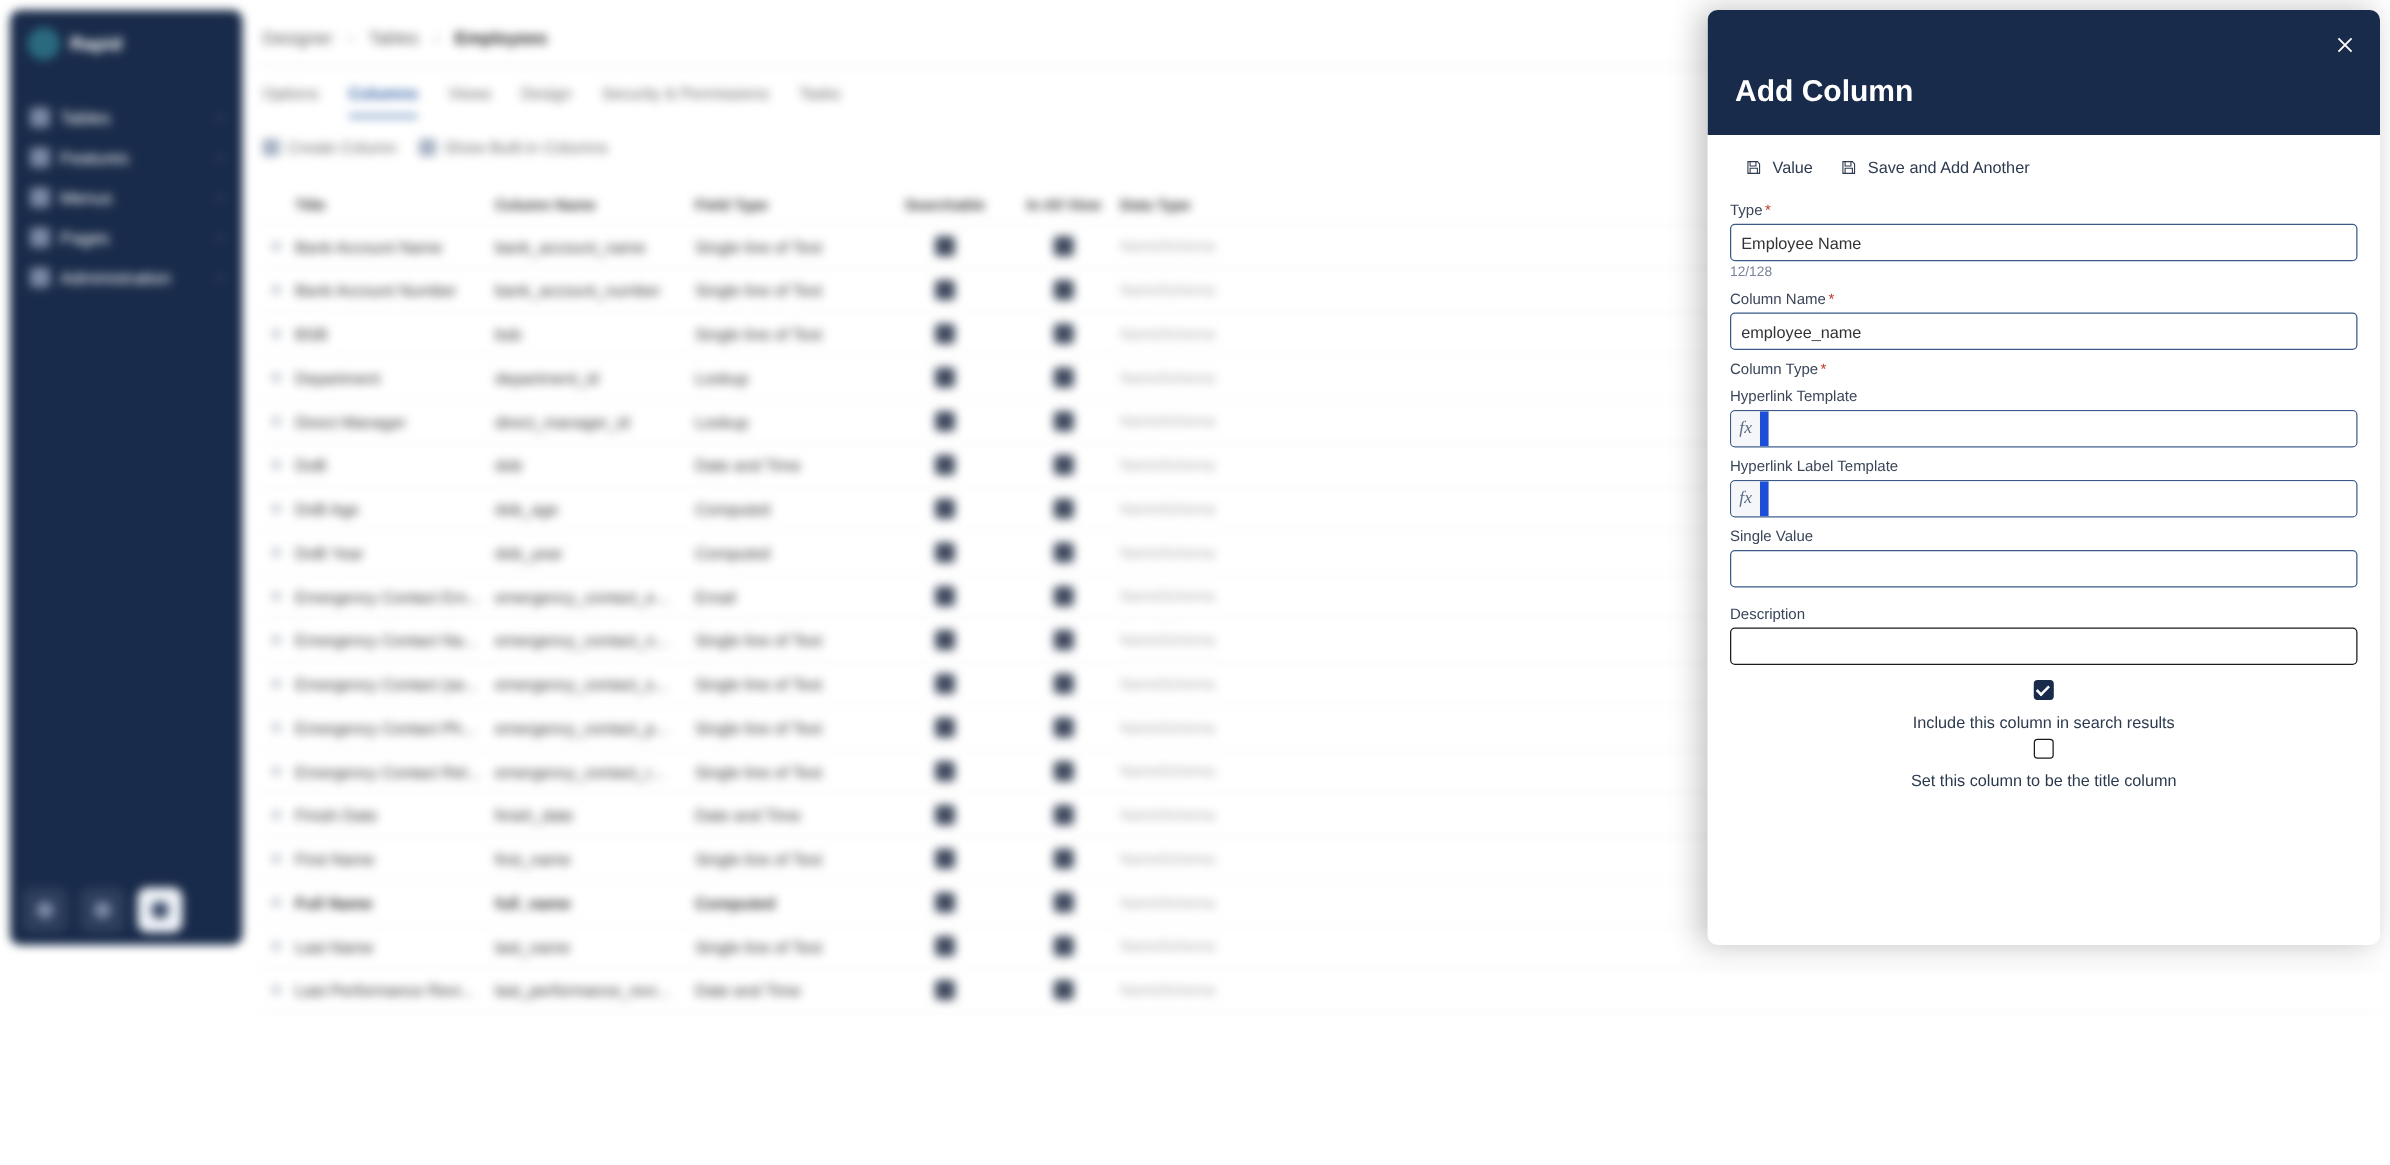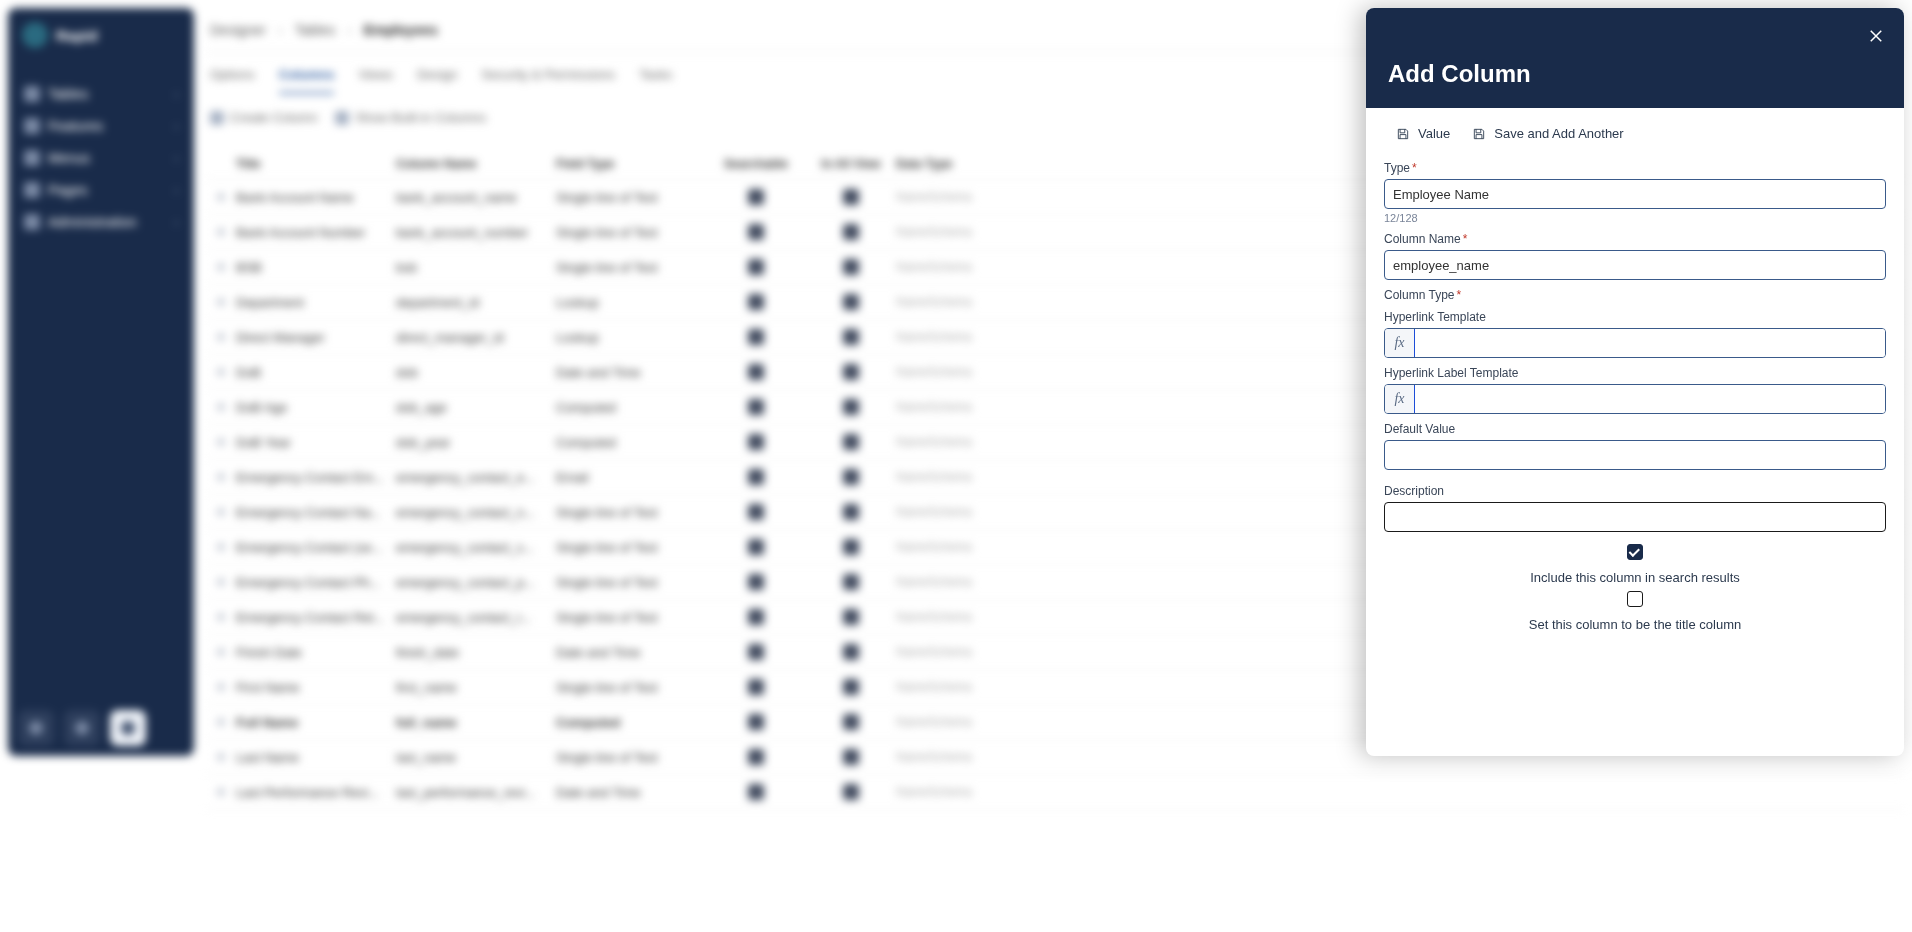--- a/index.html
+++ b/index.html
@@ -59,21 +59,21 @@
 .pact{display:flex;align-items:center;gap:8px; cursor:pointer; color:#2c3a4e; font-size:13px;}
 .save-icon{width:14px;height:14px;}
 .form-label{font-size:12px; font-weight:500; color:#3a4658; margin:8px 0 4px;}
 .form-label .req{color:#c0392b; margin-left:2px;}
 .form-input{width:100%; height:30px; border:1px solid #3a5a8a; border-radius:4px; padding:0 8px; font-size:13px; color:#333; background:#fff;}
 .form-input.black{border-color:#1a1a1a; border-width:1.5px;}
 .counter{font-size:11px; color:#7a8599; margin-top:3px;}
 .select-wrap{position:relative;}
 .select-wrap .chev{position:absolute; right:8px; top:50%; transform:translateY(-50%); pointer-events:none; color:#5a6b84;}
 .fx-wrap{display:flex; border:1px solid #3a5a8a; border-radius:4px; height:30px; overflow:hidden;}
-.fx-btn{width:30px; border-right:1px solid #1d4ed8; display:flex; align-items:center; justify-content:center; font-style:italic; color:#5a6b84; background:#f4f6f9; cursor:pointer; font-family: Georgia, serif; font-size:14px;}
+.fx-btn{width:30px; border-right:7px solid #1d4ed8; display:flex; align-items:center; justify-content:center; font-style:italic; color:#5a6b84; background:#f4f6f9; cursor:pointer; font-family: Georgia, serif; font-size:14px;}
 .fx-input{flex:1; border:none; padding:0 8px; font-size:13px;}
 .check-row{display:flex; align-items:center; gap:10px; margin-top:12px; font-size:13px; color:#2c3a4e;flex-direction:column;}
 .check-box{width:16px; height:16px; border:1.5px solid #1a1a1a; border-radius:3px; display:flex; align-items:center; justify-content:center; cursor:pointer;}
 .check-box.checked{background:#192b4a; border-color:#192b4a;}
 .check-box.checked::after{content:""; width:8px; height:4px; border-left:2px solid #fff; border-bottom:2px solid #fff; transform:rotate(-45deg) translate(0px,-1px);}
 </style>
 </head>
 <body>
 
 <div class="bg-blur">
@@ -483,21 +483,21 @@
       <div class="fx-btn">fx</div>
       <input class="fx-input" value="" style="">
     </div>
 
     <div class="form-label">Hyperlink Label Template</div>
     <div class="fx-wrap">
       <div class="fx-btn">fx</div>
       <input class="fx-input" value="" style="">
     </div>
 
-    <div class="form-label">Default Value</div>
+    <div class="form-label">Single Value</div>
     <input class="form-input" value="" style="">
 
     <div class="form-label" style="margin-top:14px">Description</div>
     <input class="form-input black" value="" style="">
 
     <div class="check-row">
       <div class="check-box checked"></div>
       <span>Include this column in search results</span>
     </div>
     <div class="check-row" style="margin-top:6px">

